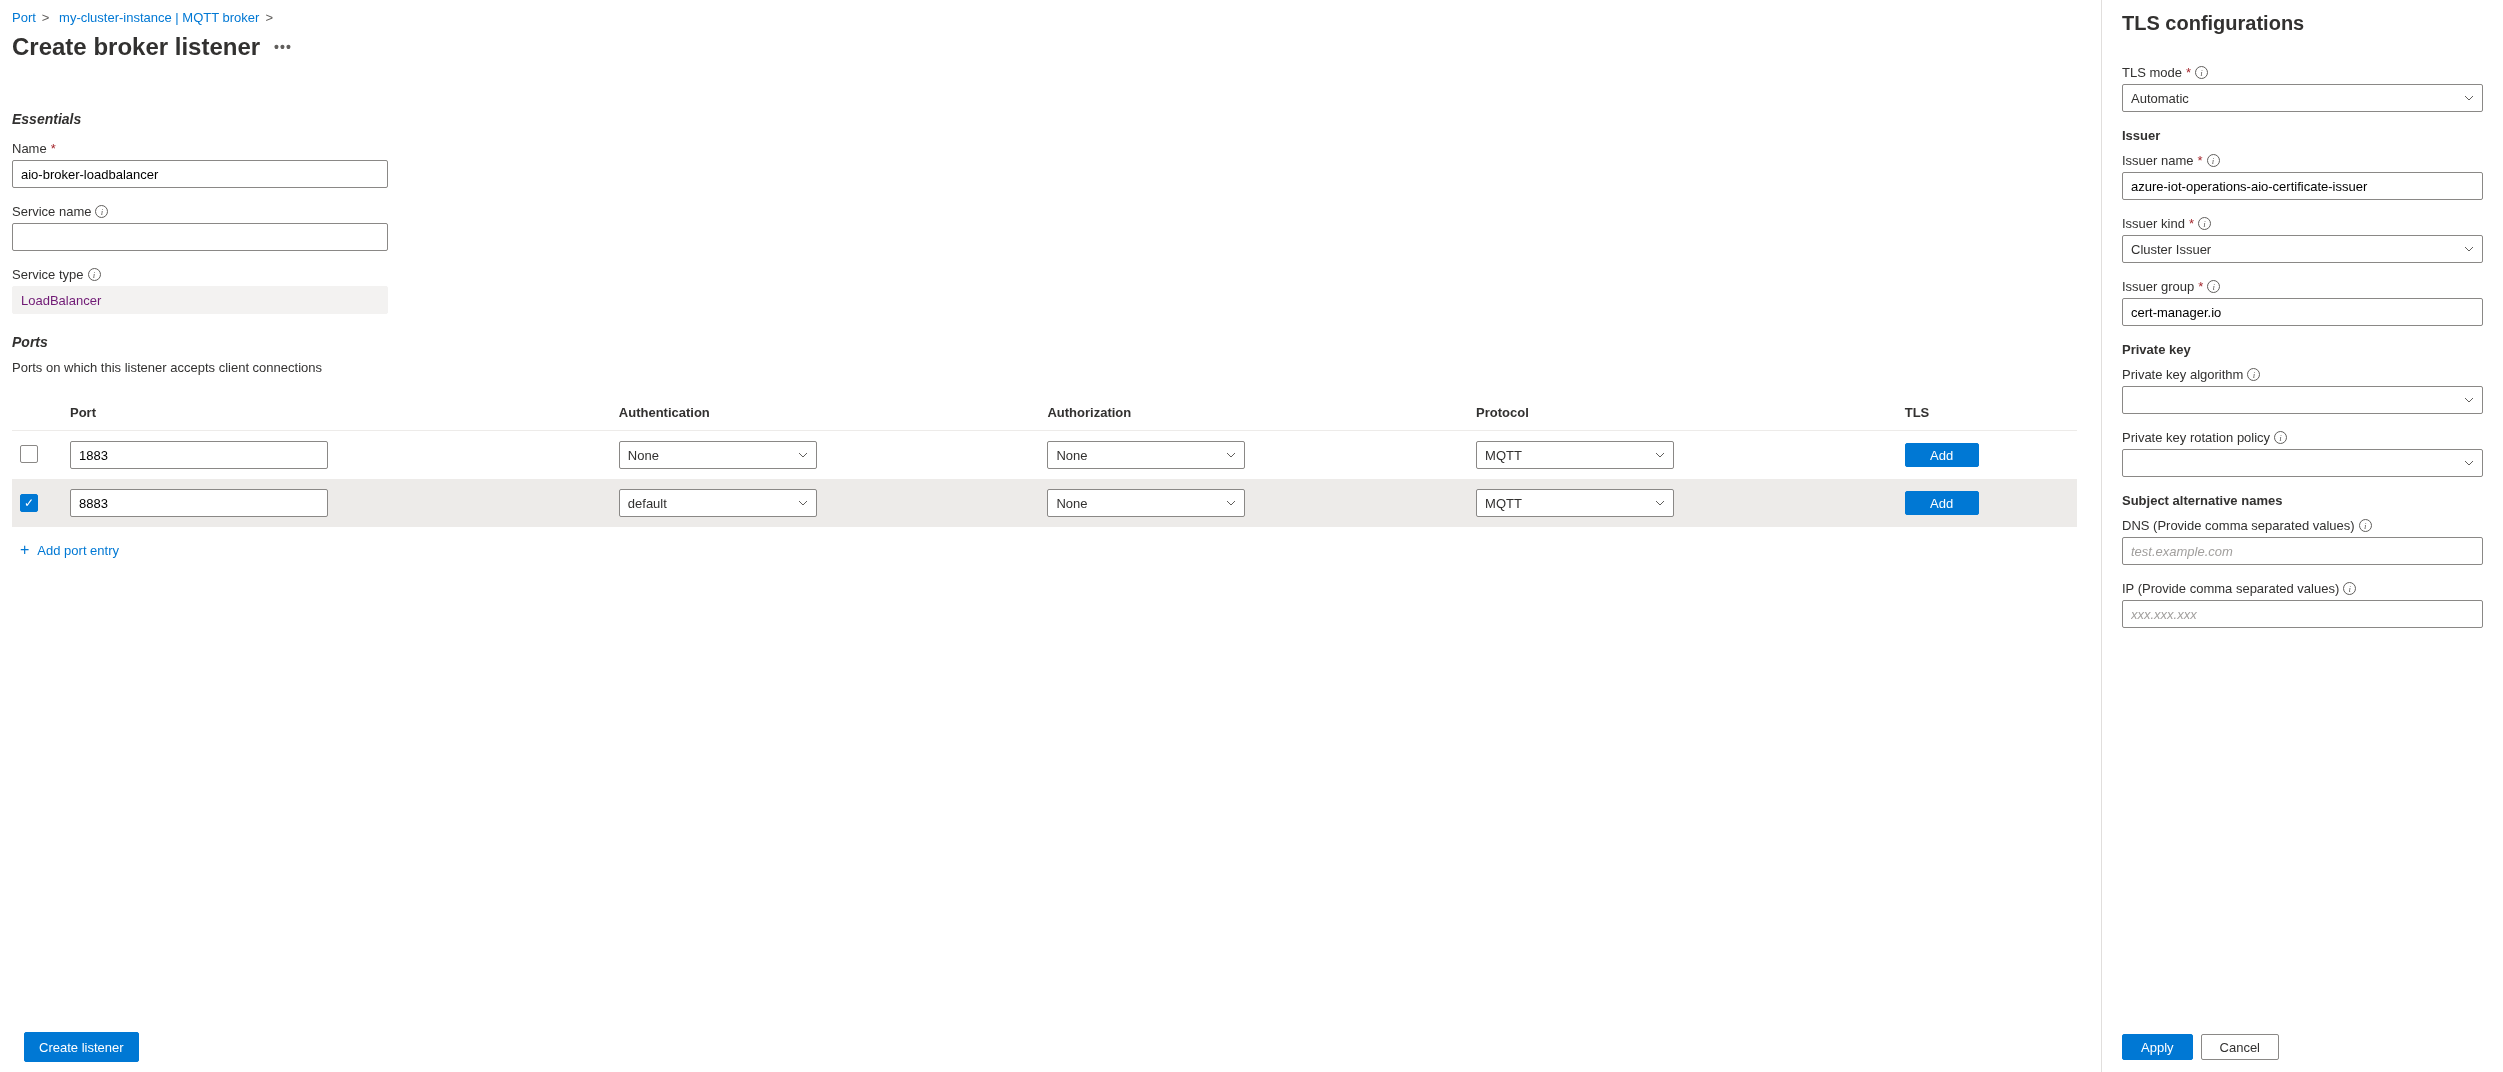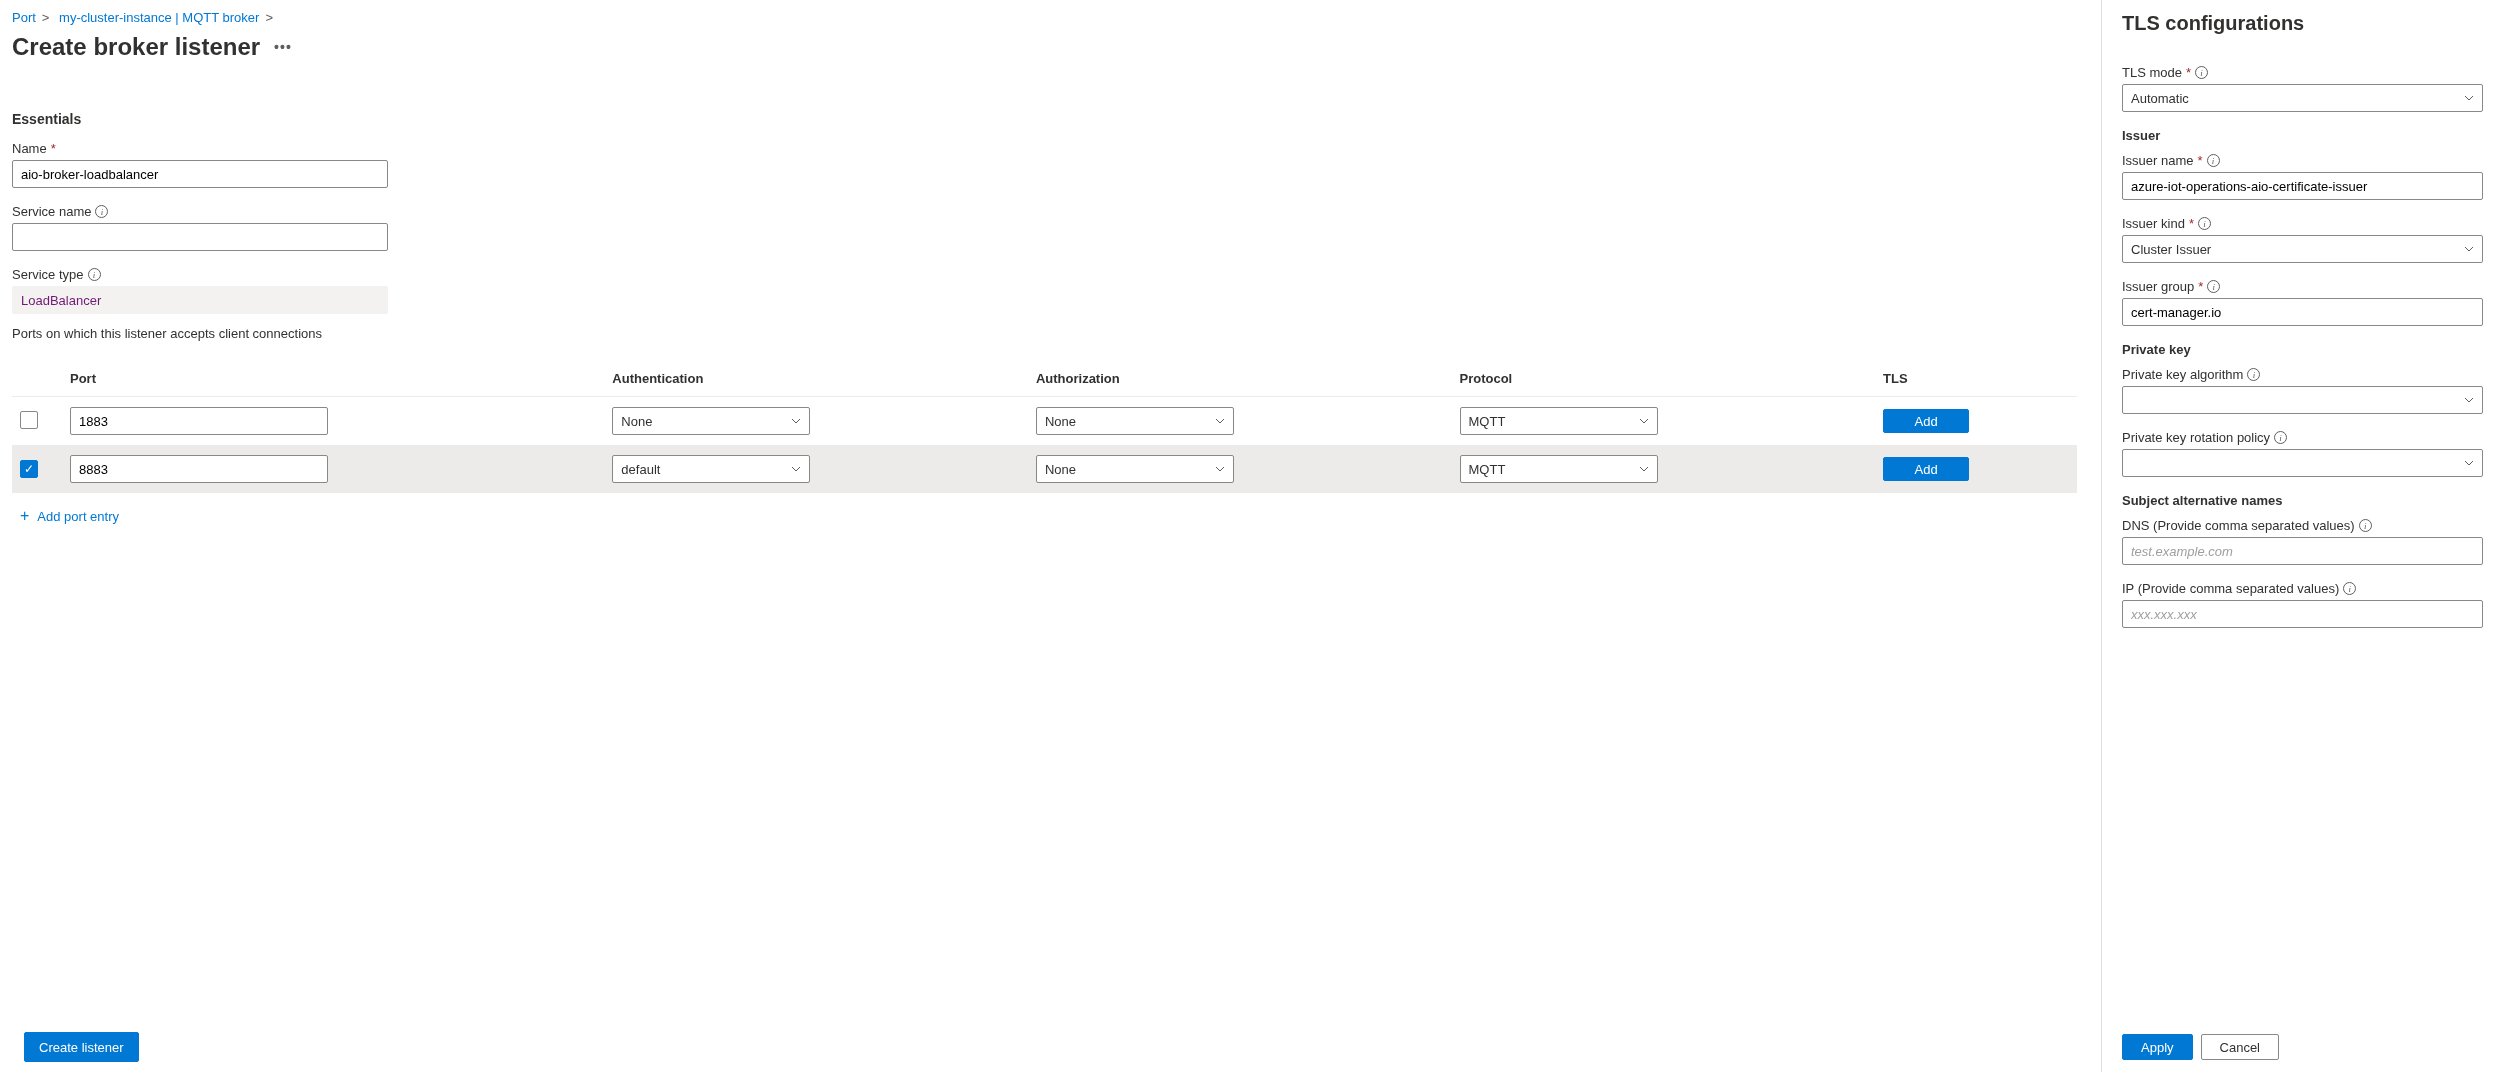--- a/index.html
+++ b/index.html
@@ -8,21 +8,21 @@
     .main { flex: 1; padding: 10px 24px 60px 12px; overflow-y: auto; position: relative; }
     .side-panel { width: 402px; border-left: 1px solid #e1dfdd; padding: 12px 20px 60px 20px; overflow-y: auto; position: relative; }
 
     .breadcrumb { font-size: 13px; color: #605e5c; margin-bottom: 8px; }
     .breadcrumb a { color: #0078d4; text-decoration: none; }
     .breadcrumb .sep { margin: 0 6px; color: #605e5c; }
 
     h1 { font-size: 24px; font-weight: 600; margin-bottom: 30px; display: inline-flex; align-items: center; gap: 14px; }
     .dots { color: #605e5c; font-size: 14px; letter-spacing: 1px; }
 
-    .section-title { font-size: 14px; font-weight: 600; margin: 20px 0 14px 0; }
+    .section-title { font-size: 14px; font-weight: 600; margin: 20px 0 14px 0; font-style: italic; }
     .subsection-title { font-size: 13px; font-weight: 600; margin: 14px 0 10px 0; }
 
     .field { margin-bottom: 16px; }
     .field-label { font-size: 13px; color: #323130; margin-bottom: 4px; display: flex; align-items: center; gap: 4px; }
     .required { color: #a4262c; }
     .info-icon { display:inline-flex; width:13px; height:13px; border:1px solid #605e5c; border-radius:50%; align-items:center; justify-content:center; font-size:9px; color:#605e5c; font-style:italic; font-family:Georgia,serif; cursor:default;}
 
     input[type=text], .select, .readonly-input {
       width: 376px; height: 28px; padding: 2px 8px; font-size: 13px;
       border: 1px solid #8a8886; border-radius: 2px; background:#fff; outline:none;
@@ -42,21 +42,21 @@
     table.ports tr.selected-row { background:#edebe9; }
     table.ports .col-check{width:50px;}
     table.ports .port-input { width: 258px; }
     table.ports .cell-select { width: 198px; }
     .checkbox { width:18px;height:18px;border:1px solid #8a8886;border-radius:2px;display:inline-flex;align-items:center;justify-content:center;cursor:pointer;background:#fff;}
     .checkbox.checked{background:#0078d4;border-color:#0078d4;color:#fff;font-size:12px;}
 
     .btn { height:24px; padding:0 18px; font-size:13px; border-radius:2px; cursor:pointer; border:1px solid transparent; display:inline-flex;align-items:center;justify-content:center;}
     .btn-primary{ background:#0078d4; color:#fff; border-color:#0078d4;}
     .btn-secondary{ background:#fff;color:#323130;border:1px solid #8a8886;}
-    .btn-wide{ width:86px;}
+    .btn-wide{ width:74px;}
 
     .add-entry{ color:#0078d4; font-size:13px; cursor:pointer; display:inline-flex; align-items:center; gap:8px; margin-top:14px; margin-left:8px;}
     .plus{ font-size:16px; font-weight:300;}
 
     .footer-main{ position:fixed; bottom:0; left:0; right:402px; padding:10px 24px; background:#fff;}
     .footer-side{ position:absolute; bottom: 0; left:0; right:0; padding:12px 20px; background:#fff; display:flex; gap:8px;}
 
     .panel-title{ font-size:20px; font-weight:600; margin-bottom:30px;}
     .side-panel .field input[type=text], .side-panel .select { width: 100%; }
     .content-bottom-space{height:40px;}
@@ -96,20 +96,21 @@
     </div>
 
     <div class="field">
       <div class="field-label">
         <span>Service type</span>
         <span class="info-icon">i</span>
       </div>
       <div class="readonly-input">LoadBalancer</div>
     </div>
 
+    <div class="section-title">Ports</div>
     <div class="ports-desc">Ports on which this listener accepts client connections</div>
 
     <table class="ports">
       <thead>
         <tr>
           <th class="col-check"></th>
           <th>Port</th>
           <th>Authentication</th>
           <th>Authorization</th>
           <th>Protocol</th>

